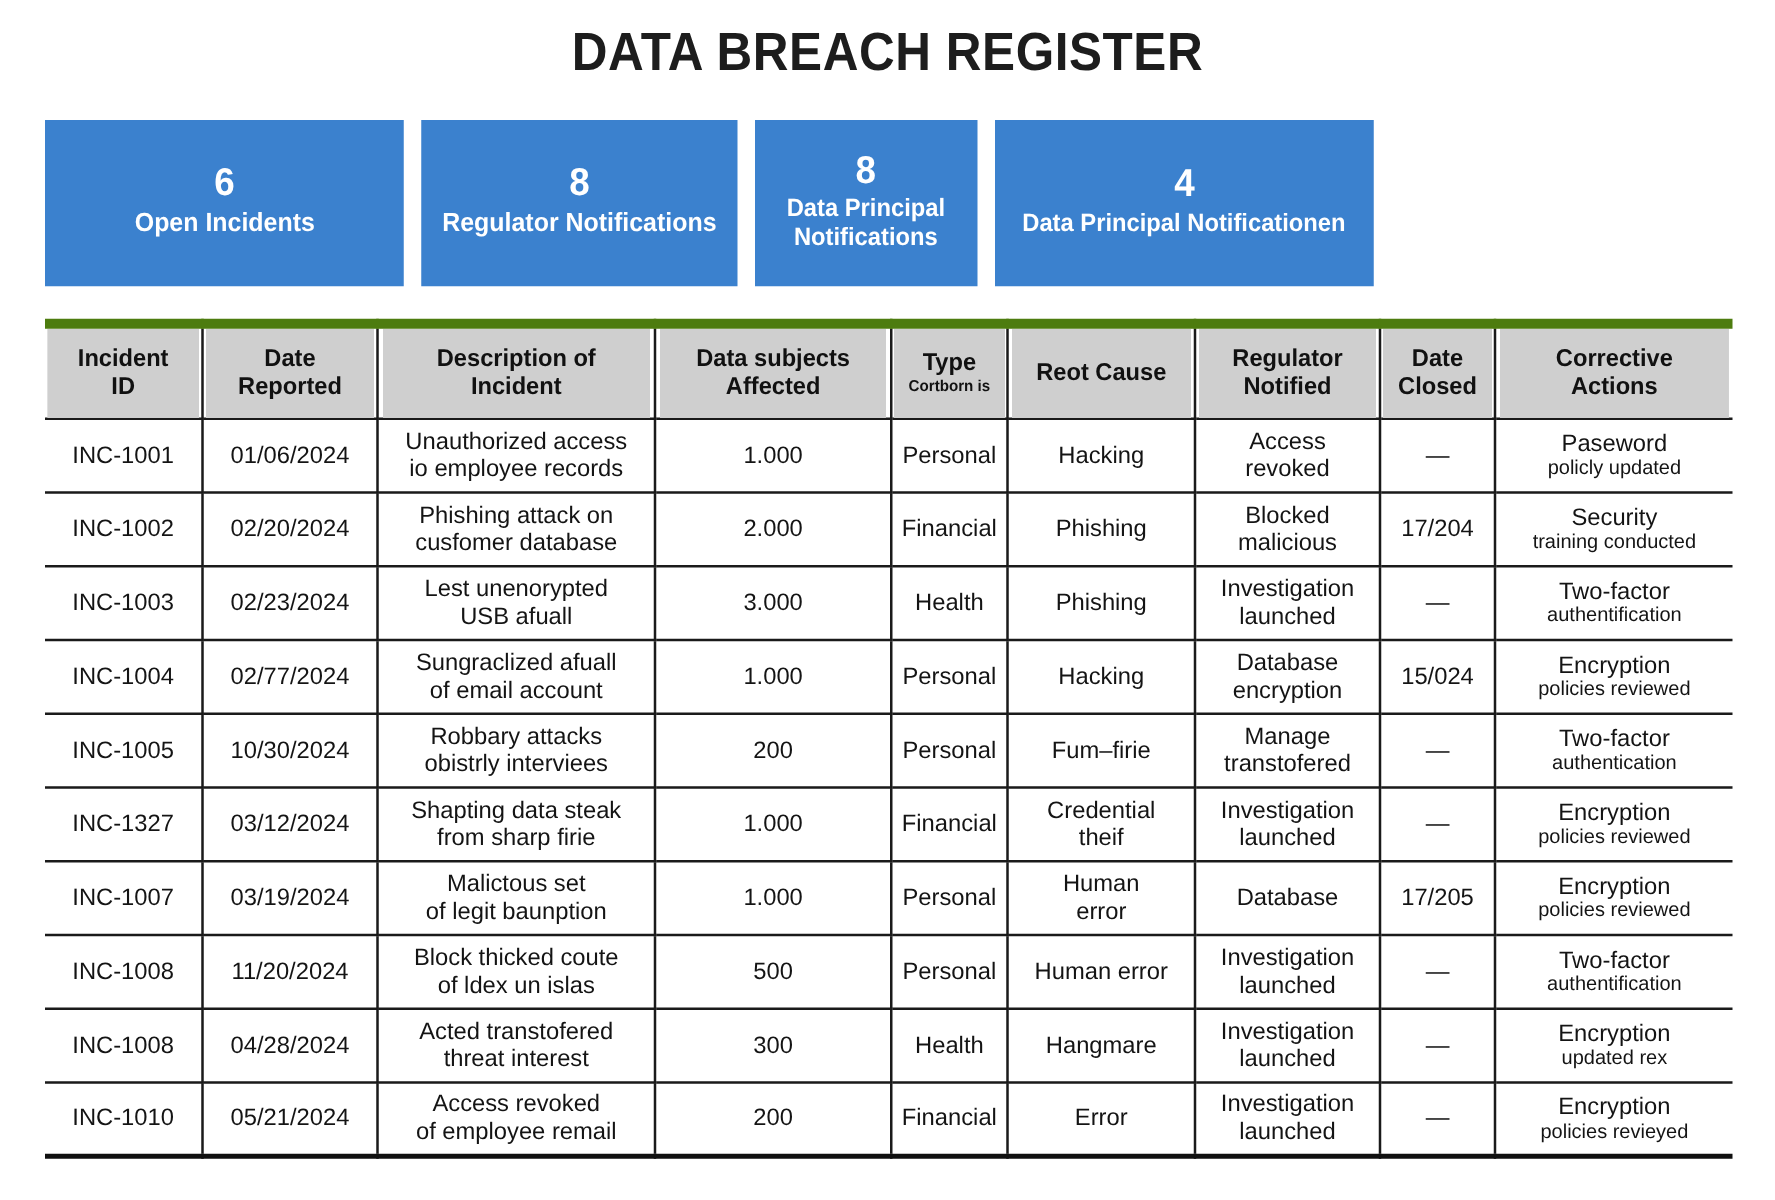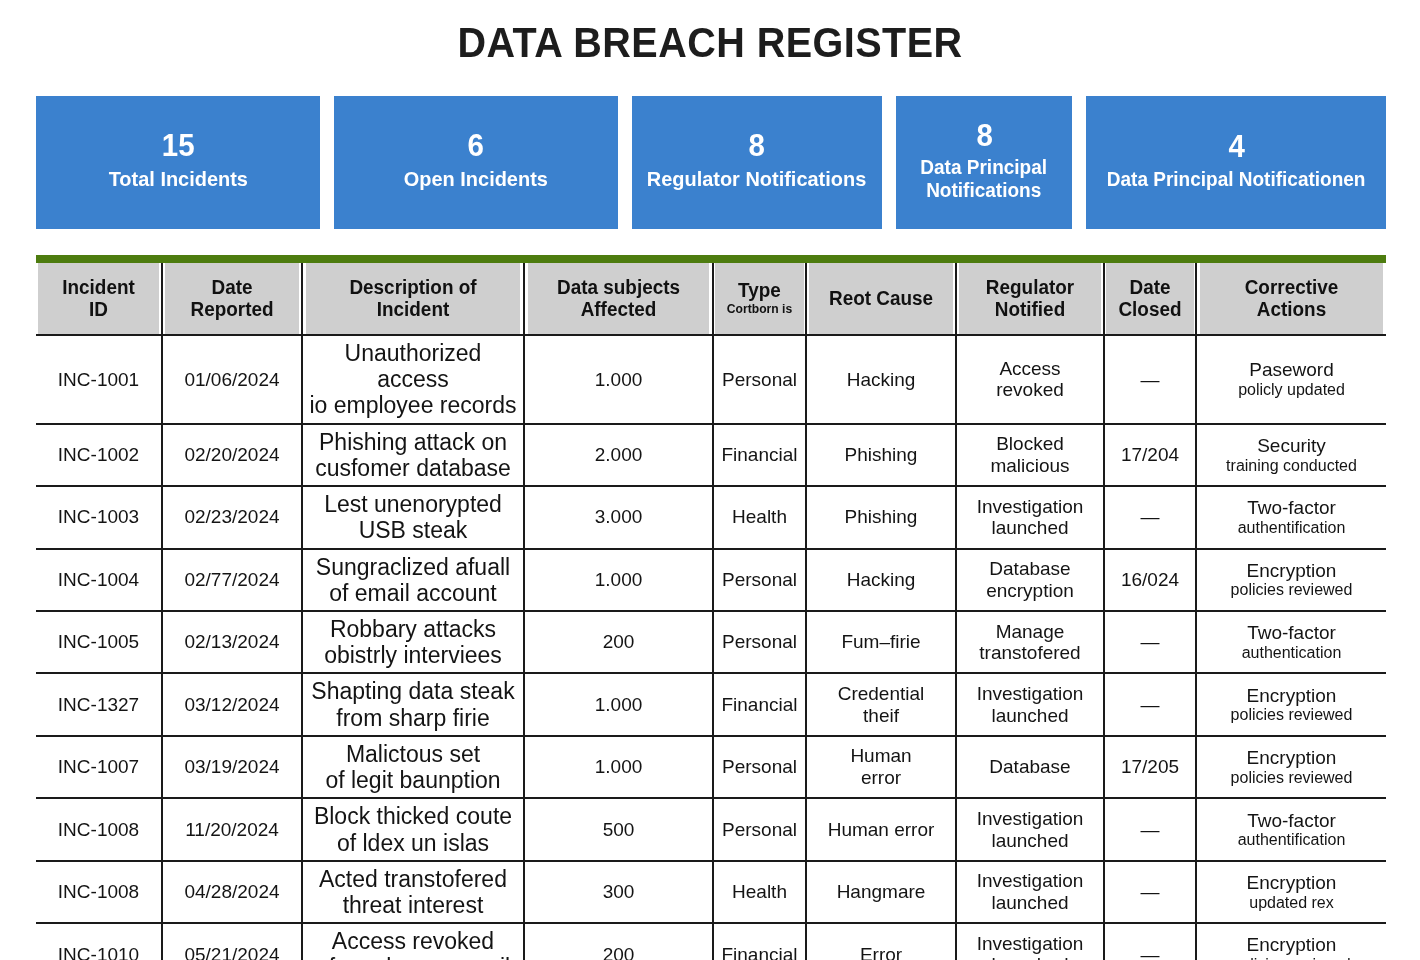--- a/index.html
+++ b/index.html
@@ -93,21 +93,21 @@
     line-height:1.1;
     margin-top:1px;
   }
   tbody td{
     font-size:19px;
     line-height:1.14;
     height:59px;
     color:#141414;
     background:#ffffff;
   }
-  td.desc{text-align:left;padding-left:10px;font-size:23px;}
+  td.desc{text-align:left;padding-left:10px;font-size:19px;}
   .l2{display:block;}
   .l2.sm{font-size:16px;}
 
   
   col.c0{width:126px;}
   col.c1{width:140px;}
   col.c2{width:222px;}
   col.c3{width:189px;}
   col.c4{width:93px;}
   col.c5{width:150px;}
@@ -116,24 +116,20 @@
   col.c8{width:190px;}
 </style>
 </head>
 <body>
 
 <div id="page">
 
   <div class="title">DATA BREACH REGISTER</div>
 
   <div class="kpis">
-    <div class="kpi k0">
-      <div class="kpi-value">15</div>
-      <div class="kpi-label">Total Incidents</div>
-    </div>
     <div class="kpi k1">
       <div class="kpi-value">6</div>
       <div class="kpi-label">Open Incidents</div>
     </div>
     <div class="kpi k2">
       <div class="kpi-value">8</div>
       <div class="kpi-label">Regulator Notifications</div>
     </div>
     <div class="kpi k3">
       <div class="kpi-value">8</div>
@@ -265,21 +261,21 @@
           </tr>
           <tr>
             <td>
               <span class="l2">INC-1003</span>
             </td>
             <td>
               <span class="l2">02/23/2024</span>
             </td>
             <td class="desc">
               <span class="l2">Lest unenorypted</span>
-              <span class="l2">USB steak</span>
+              <span class="l2">USB afuall</span>
             </td>
             <td>
               <span class="l2">3.000</span>
             </td>
             <td>
               <span class="l2">Health</span>
             </td>
             <td>
               <span class="l2">Phishing</span>
             </td>
@@ -313,33 +309,33 @@
               <span class="l2">Personal</span>
             </td>
             <td>
               <span class="l2">Hacking</span>
             </td>
             <td>
               <span class="l2">Database</span>
               <span class="l2">encryption</span>
             </td>
             <td>
-              <span class="l2">16/024</span>
+              <span class="l2">15/024</span>
             </td>
             <td>
               <span class="l2">Encryption</span>
               <span class="l2 sm">policies reviewed</span>
             </td>
           </tr>
           <tr>
             <td>
               <span class="l2">INC-1005</span>
             </td>
             <td>
-              <span class="l2">02/13/2024</span>
+              <span class="l2">10/30/2024</span>
             </td>
             <td class="desc">
               <span class="l2">Robbary attacks</span>
               <span class="l2">obistrly interviees</span>
             </td>
             <td>
               <span class="l2">200</span>
             </td>
             <td>
               <span class="l2">Personal</span>

